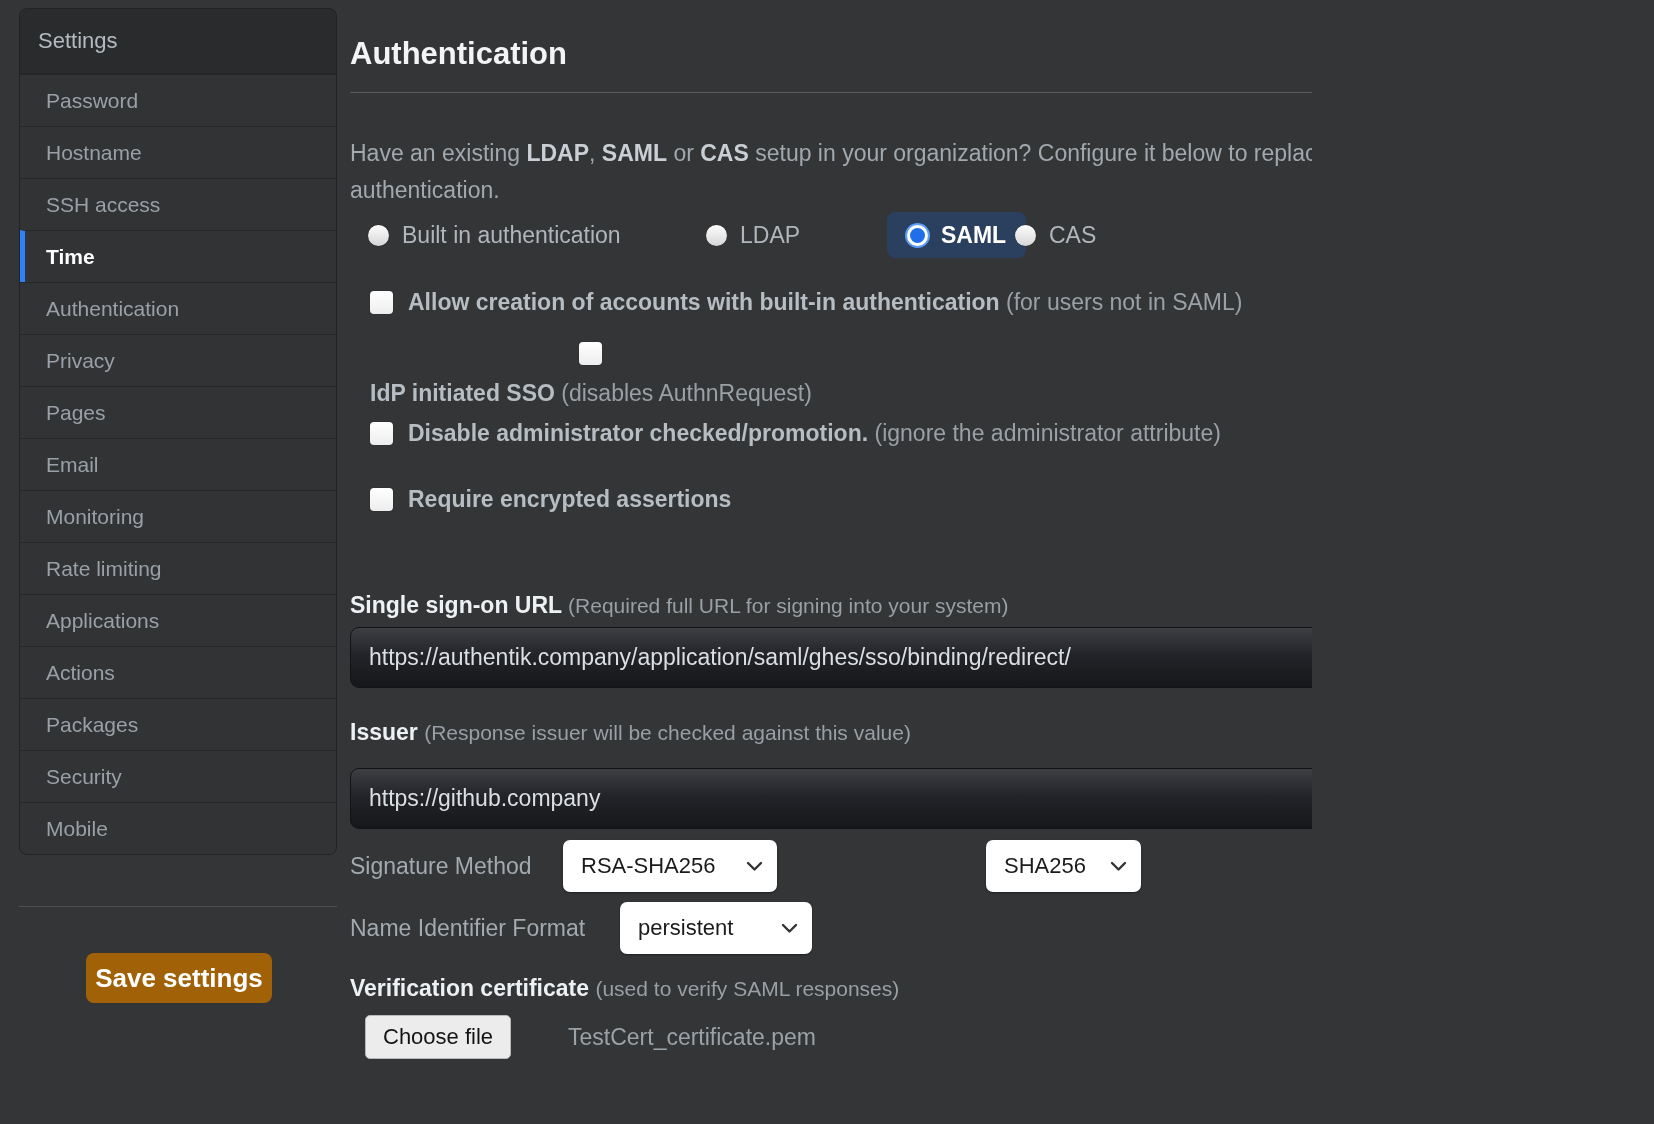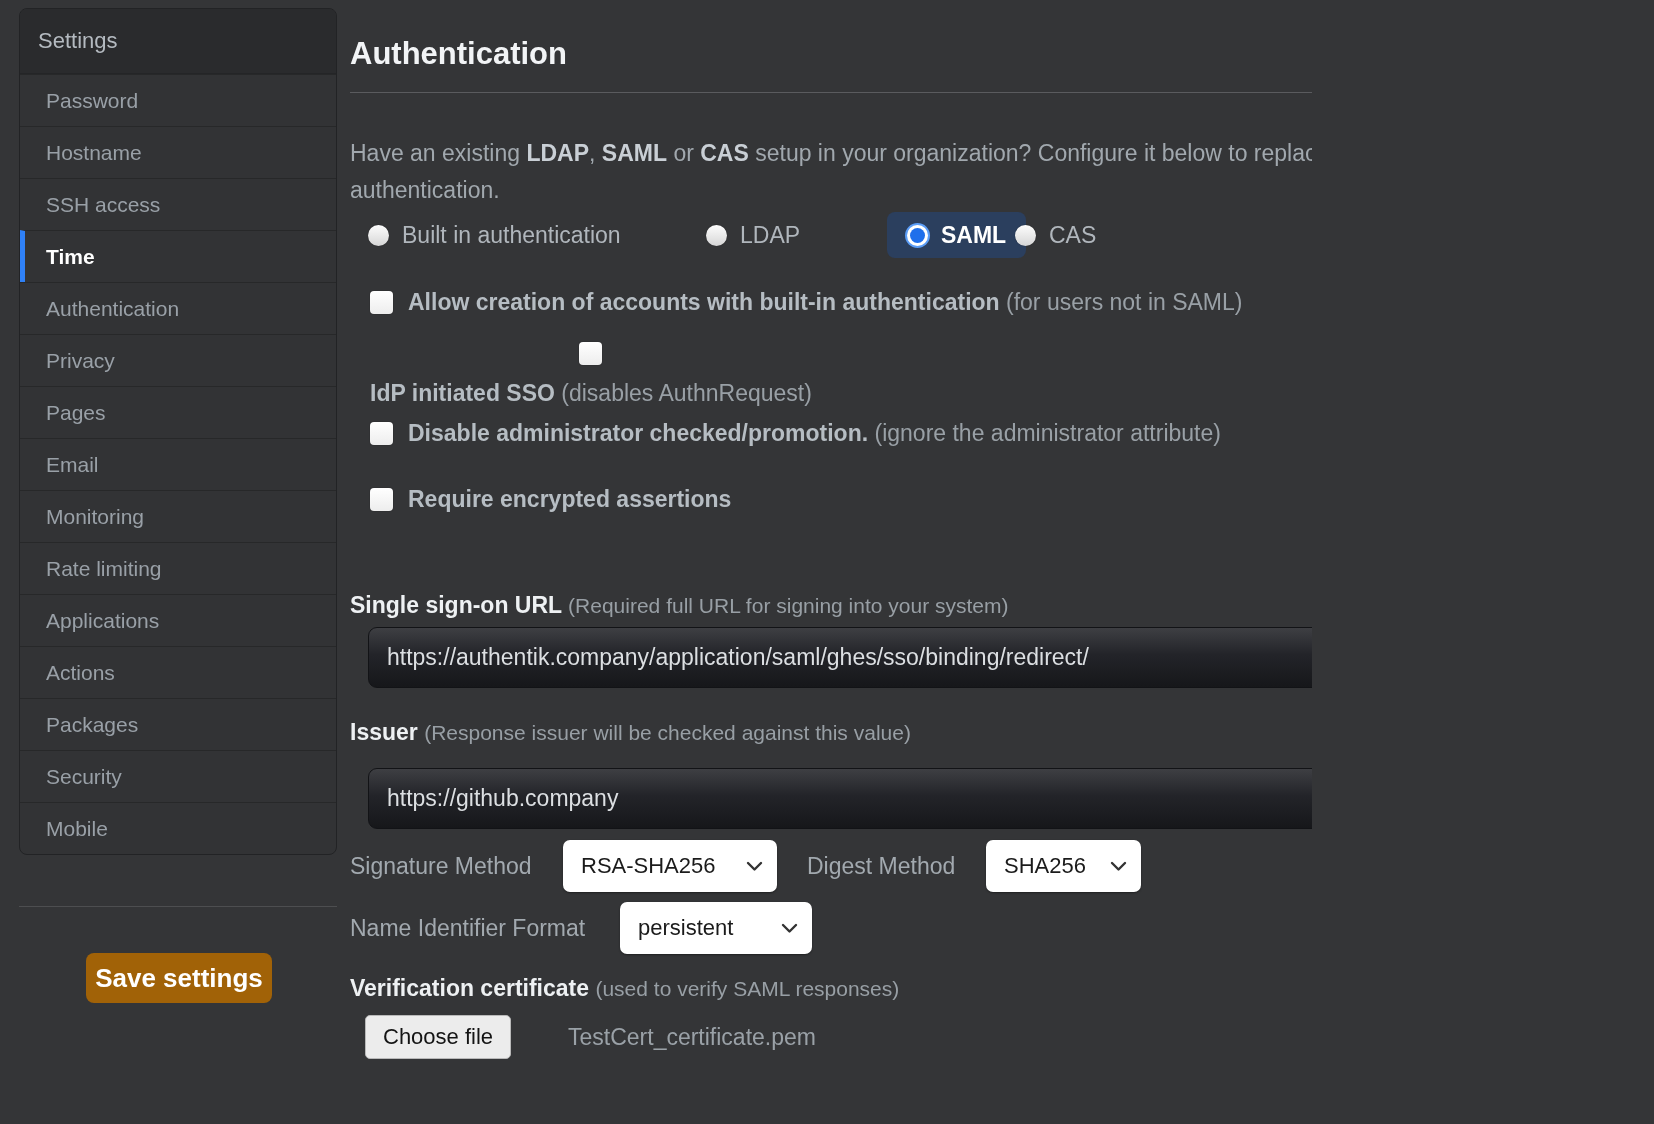--- a/index.html
+++ b/index.html
@@ -49,21 +49,21 @@
   .cb-label{font-size:23px;white-space:nowrap;}
   .cb-label b{color:#b6bdc3;font-weight:700;}
   .cb-label span{color:#99a0a6;font-weight:400;}
 
   
   .flabel{position:absolute;left:350px;font-size:23px;color:#eef1f3;font-weight:700;white-space:nowrap;}
   .flabel .hint{font-size:21px;color:#989fa5;font-weight:400;}
   .text-input{position:absolute;left:350px;width:1242px;height:61px;box-sizing:border-box;
               border-radius:9px;border:1px solid #121316;
               background:linear-gradient(#3e3f43,#232429 45%,#16171a);
-              color:#dcdfe2;font-size:23px;padding:0 18px;font-family:inherit;outline:none;margin-left:18px;}
+              color:#dcdfe2;font-size:23px;padding:0 18px;font-family:inherit;outline:none;}
   #sso-label{top:576px;margin-top:16px;} #sso-input{top:627px;}
   #issuer-label{top:719px;} #issuer-input{top:768px;}
   #cert-label{top:975px;}
 
   .inline-label{position:absolute;font-size:23px;color:#a2a9af;height:52px;line-height:52px;white-space:nowrap;}
   #sig-label{left:350px;top:840px;} #dig-label{left:807px;top:840px;} #nif-label{left:350px;top:902px;}
   .select{position:absolute;height:52px;background:#ffffff;border-radius:7px;display:flex;
           align-items:center;justify-content:space-between;padding:0 14px 0 18px;font-size:22px;
           color:#1b1b1b;box-shadow:0 1px 2px rgba(0,0,0,.4);cursor:pointer;box-sizing:border-box;}
   #sig-select{left:563px;top:840px;width:214px;}
@@ -165,21 +165,20 @@
   <div class="inline-label" id="sig-label">Signature Method</div>
   <div class="select" id="sig-select">
     <span>RSA-SHA256</span>
     <span class="chev">
       <svg width="17" height="11" viewBox="0 0 17 11">
           <polyline points="2,2 8.5,8.5 15,2" fill="none" stroke="#333" stroke-width="2.4" stroke-linecap="round" stroke-linejoin="round"></polyline>
         </svg>
     </span>
   </div>
 
-  <div class="inline-label" id="dig-label">Digest Method</div>
   <div class="select" id="dig-select">
     <span>SHA256</span>
     <span class="chev">
       <svg width="17" height="11" viewBox="0 0 17 11">
           <polyline points="2,2 8.5,8.5 15,2" fill="none" stroke="#333" stroke-width="2.4" stroke-linecap="round" stroke-linejoin="round"></polyline>
         </svg>
     </span>
   </div>
 
   <div class="inline-label" id="nif-label">Name Identifier Format</div>

